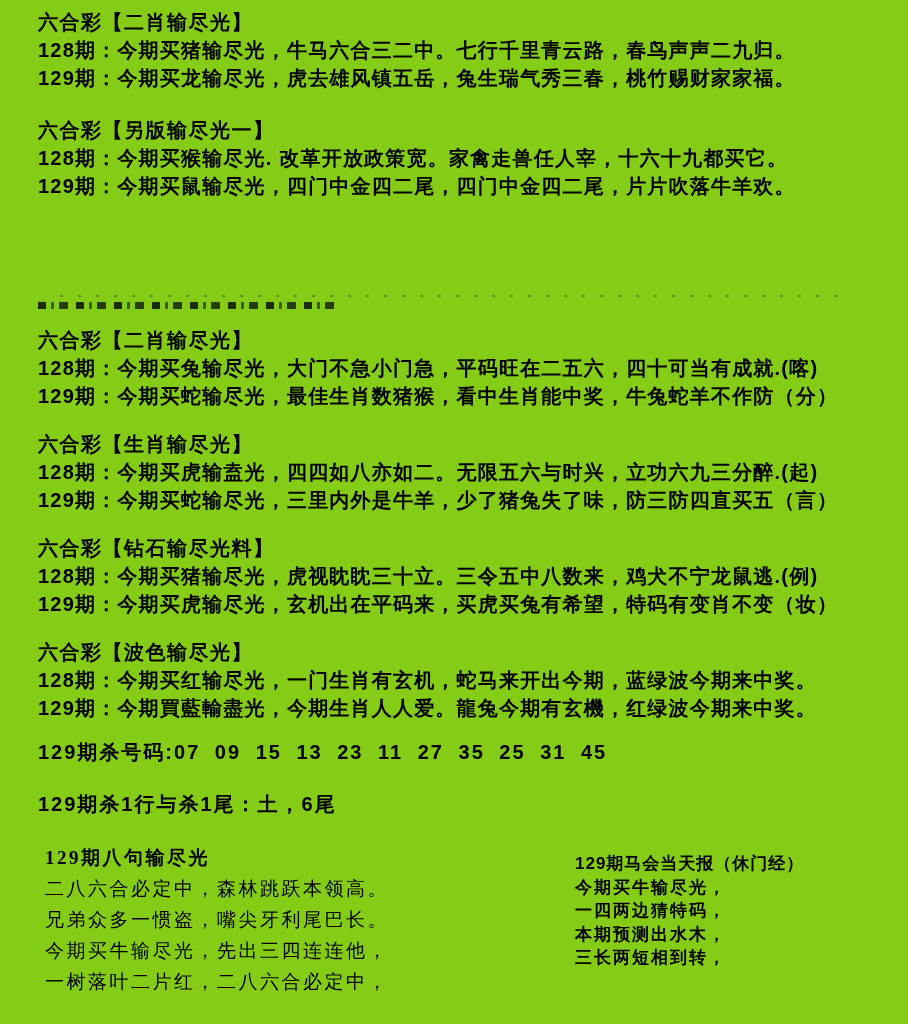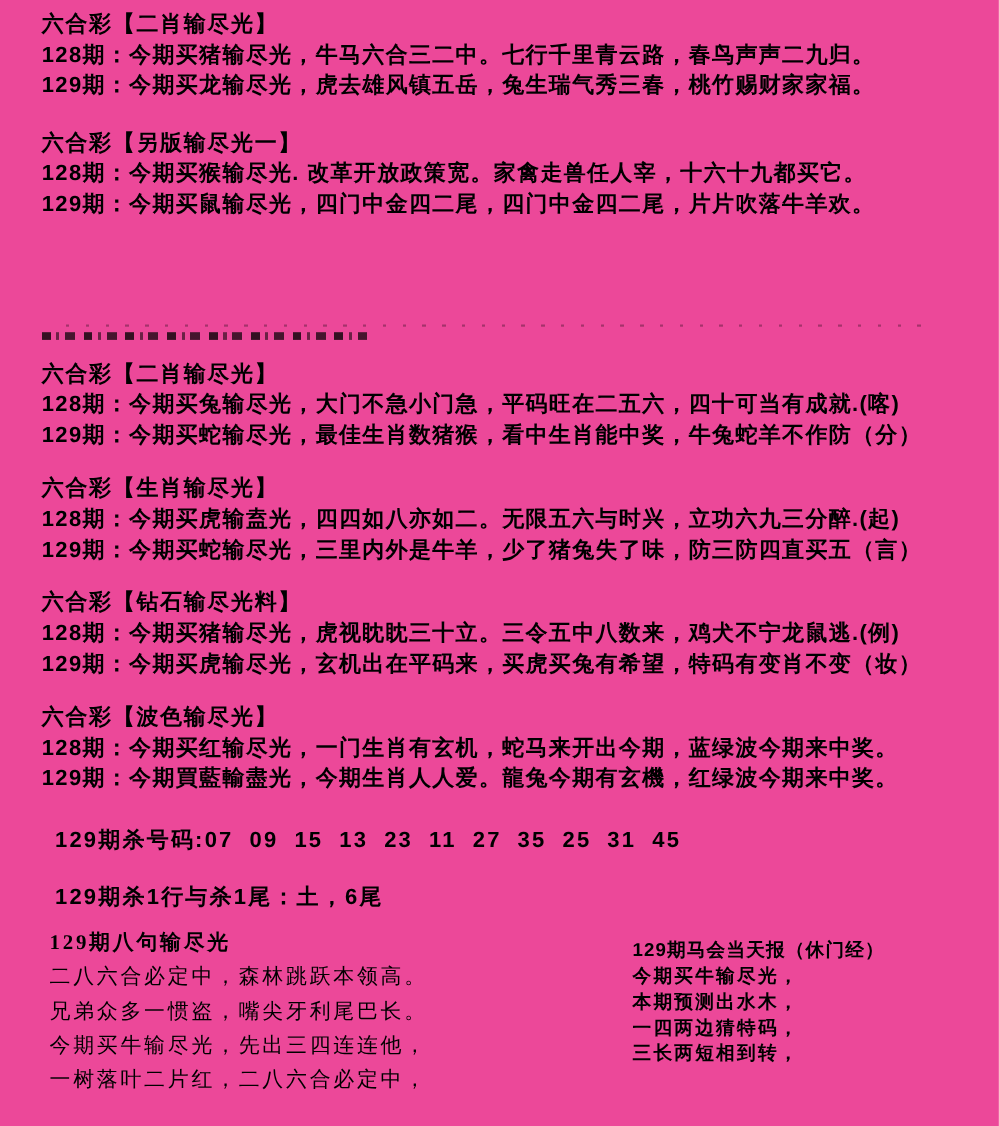--- a/index.html
+++ b/index.html
@@ -1,27 +1,27 @@
 <!DOCTYPE html>
 <html><head>
 <meta charset="utf-8">
 <style>
   html,body{margin:0;padding:0;}
   body{
     width:908px;height:1024px;background:#ffffff;color:#000;
     font-family:"Liberation Sans","DejaVu Sans",sans-serif;
     position:relative;overflow:hidden;
   }
-  .page{position:absolute;inset:0;background:#ec4899;}
+  .page{position:absolute;inset:0;background:#84cc16;}
   .sec{position:absolute;left:38px;white-space:nowrap;}
   .sec .t{font-size:20px;font-weight:700;line-height:28px;letter-spacing:1.5px;margin:0;}
   .sec p{font-size:20px;font-weight:600;line-height:28px;letter-spacing:1.2px;margin:0;}
   .kill-line{
     position:absolute;left:38px;font-size:20px;font-weight:600;
-    line-height:28px;letter-spacing:2px;word-spacing:7px;margin:12px;white-space:nowrap;
+    line-height:28px;letter-spacing:2px;word-spacing:7px;margin:0;white-space:nowrap;
   }
   .bcol{position:absolute;white-space:nowrap;}
   .bcol p{margin:0;}
   .bl{left:45px;top:842px;font-family:"Liberation Serif","DejaVu Serif",serif;}
   .bl .t{font-size:19px;font-weight:600;line-height:31px;letter-spacing:2.5px;}
   .bl p.ln{font-size:19px;font-weight:500;line-height:31px;letter-spacing:2.5px;}
   .br{left:575px;top:852px;}
   .br .t{font-size:17px;font-weight:700;line-height:23.5px;letter-spacing:1px;}
   .br p.ln{font-size:17px;font-weight:700;line-height:23.5px;letter-spacing:2px;}
   
@@ -89,18 +89,18 @@
     <p class="t">129期八句输尽光</p>
     <p class="ln">二八六合必定中，森林跳跃本领高。</p>
     <p class="ln">兄弟众多一惯盗，嘴尖牙利尾巴长。</p>
     <p class="ln">今期买牛输尽光，先出三四连连他，</p>
     <p class="ln">一树落叶二片红，二八六合必定中，</p>
   </div>
 
   <div class="bcol br">
     <p class="t">129期马会当天报（休门经）</p>
     <p class="ln">今期买牛输尽光，</p>
+    <p class="ln">一四两边猜特码，</p>
     <p class="ln">本期预测出水木，</p>
-    <p class="ln">一四两边猜特码，</p>
     <p class="ln">三长两短相到转，</p>
   </div>
 
 </div>
 
 </body></html>

